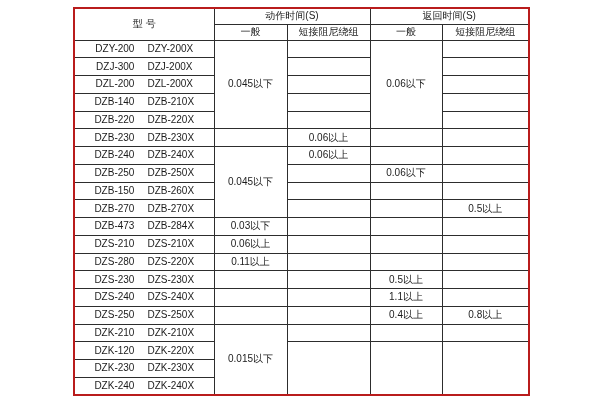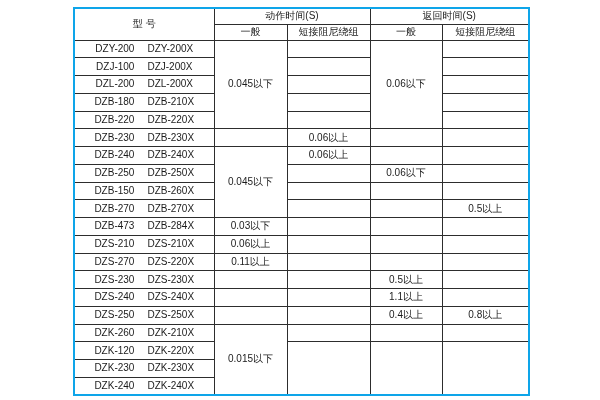--- a/index.html
+++ b/index.html
@@ -3,21 +3,21 @@
 <meta charset="utf-8">
 <style>
   html,body{margin:0;padding:0;}
   body{
     width:600px;height:400px;position:relative;background:#ffffff;overflow:hidden;
     font-family:"Liberation Sans","DejaVu Sans",sans-serif;color:#1b1b1b;
   }
   table.spec-table{
     position:absolute;left:73px;top:7px;
     border-collapse:collapse;table-layout:fixed;
-    border:2px solid #0ea5e9;
+    border:2px solid #b91c1c;
   }
   .spec-table th,.spec-table td{
     border:1px solid #2d2d2d;
     padding:0;margin:0;
     text-align:center;vertical-align:middle;
     font-size:10px;font-weight:normal;line-height:1;
     white-space:nowrap;overflow:hidden;
   }
   .spec-table tr.hrow{height:16px;}
   .spec-table tr.drow{height:17.75px;}
@@ -58,21 +58,21 @@
         </td>
     <td rowspan="5">0.045以下</td>
     <td></td>
     <td rowspan="5">0.06以下</td>
     <td></td>
   </tr>
 
   <tr class="drow">
     <td>
           <div class="mpair">
-            <span>DZJ-100</span>
+            <span>DZJ-300</span>
             <span>DZJ-200X</span>
           </div>
         </td>
     <td></td>
     <td></td>
   </tr>
 
   <tr class="drow">
     <td>
           <div class="mpair">
@@ -80,21 +80,21 @@
             <span>DZL-200X</span>
           </div>
         </td>
     <td></td>
     <td></td>
   </tr>
 
   <tr class="drow">
     <td>
           <div class="mpair">
-            <span>DZB-180</span>
+            <span>DZB-140</span>
             <span>DZB-210X</span>
           </div>
         </td>
     <td></td>
     <td></td>
   </tr>
 
   <tr class="drow">
     <td>
           <div class="mpair">
@@ -190,21 +190,21 @@
         </td>
     <td>0.06以上</td>
     <td></td>
     <td></td>
     <td></td>
   </tr>
 
   <tr class="drow">
     <td>
           <div class="mpair">
-            <span>DZS-270</span>
+            <span>DZS-280</span>
             <span>DZS-220X</span>
           </div>
         </td>
     <td>0.11以上</td>
     <td></td>
     <td></td>
     <td></td>
   </tr>
 
   <tr class="drow">
@@ -242,21 +242,21 @@
         </td>
     <td></td>
     <td></td>
     <td>0.4以上</td>
     <td>0.8以上</td>
   </tr>
 
   <tr class="drow">
     <td>
           <div class="mpair">
-            <span>DZK-260</span>
+            <span>DZK-210</span>
             <span>DZK-210X</span>
           </div>
         </td>
     <td rowspan="4">0.015以下</td>
     <td></td>
     <td></td>
     <td></td>
   </tr>
 
   <tr class="drow">

